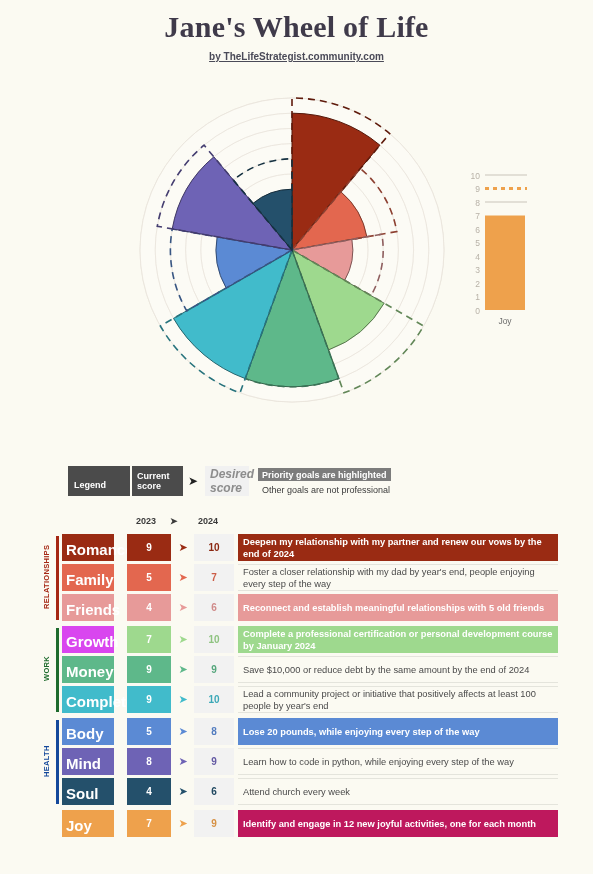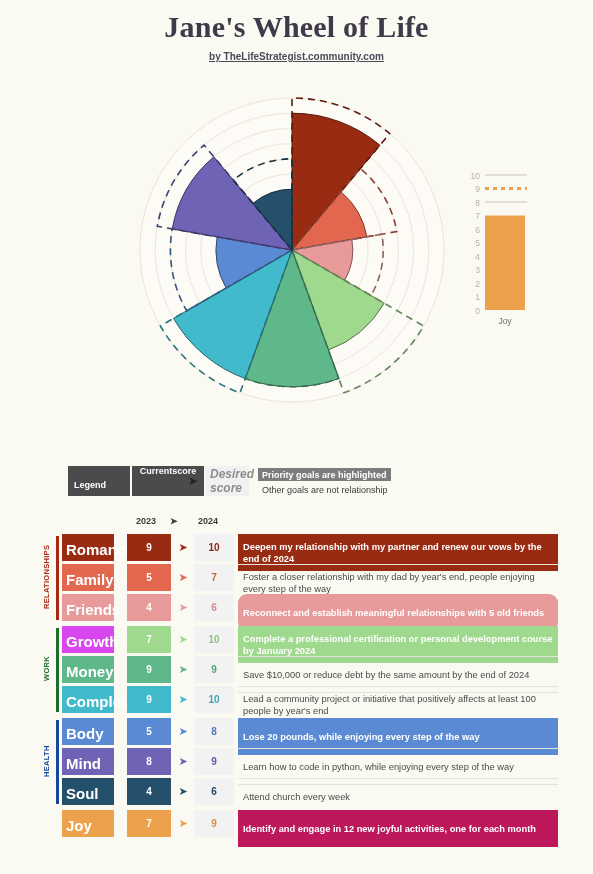--- a/index.html
+++ b/index.html
@@ -27,21 +27,21 @@
   #wheel-svg{ display:block; }
   
   #joy-chart{ position:absolute; left:455px; top:165px; width:110px; height:170px; }
   #joy-svg{ display:block; }
   
   #legend{ position:absolute; left:68px; top:466px; width:330px; height:36px; }
   .lg-box{ position:absolute; box-sizing:border-box; display:flex; align-items:center; }
   .lg-dark{ background:#4b4b4b; color:#ffffff; font-size:9px; font-weight:bold; }
   .lg-light{ background:#f1f1f1; color:#8d8d8d; font-size:12px; font-weight:bold;font-style:italic; }
   #lg-legend{ left:0; top:0; width:62px; height:30px; padding:0 6px; align-items:flex-end; padding-bottom:6px;}
-  #lg-current{ left:64px; top:0; width:72px; height:30px; padding:0 5px; justify-content:center; align-items:flex-start;}
+  #lg-current{ left:64px; top:0; width:51px; height:30px; padding:0 5px; flex-direction:column; justify-content:center; align-items:flex-start;}
   #lg-arrow{ left:114px; top:0; width:22px; height:30px; justify-content:center; color:#222; font-size:12px;}
   #lg-desired{ left:137px; top:0; width:44px; height:30px; padding:0 5px; flex-direction:column; justify-content:center; align-items:flex-start;}
   #lg-pri{ left:190px; top:2px; height:13px; background:#7c7c7c; color:#fff; font-size:9px; font-weight:bold; padding:0 4px;}
   #lg-oth{ left:190px; top:17px; height:13px; color:#3b3b3b; font-size:9px; padding:0 4px;}
   
   #table{ position:absolute; left:38px; top:516px; width:530px; }
   #thead{ position:relative; height:18px;text-align:right; }
   #thead span{ position:absolute; font-size:9px; font-weight:bold; color:#3b3b3b; }
   #th-2023{ left:98px; }
   #th-arrow{ left:132px; font-size:11px; }
@@ -69,21 +69,21 @@
   .cell-arw{
     position:absolute; left:135px; top:0; width:20px; height:27px;
     display:flex; align-items:center; justify-content:center; font-size:11px;
   }
   .cell-des{
     position:absolute; left:156px; top:0; width:40px; height:27px;
     background:#f2f2f2; font-size:10px; font-weight:bold;
     display:flex; align-items:center; justify-content:center;
   }
   .cell-goal{
-    position:absolute; left:200px; top:0; width:320px; height:37px;
+    position:absolute; left:200px; top:0; width:320px; height:27px;
     font-size:9.3px; line-height:12px; display:flex; align-items:center;
     padding:0 5px; box-sizing:border-box;
   }
   .goal-pri{ color:#ffffff; font-weight:bold; }
   .goal-oth{ color:#4a4a4a; background:transparent; border-top:1px solid #e4e4dc; border-bottom:1px solid #e4e4dc;}
 </style>
 </head>
 <body>
 
 <div id="header">
@@ -165,21 +165,21 @@
     <span>score</span>
   </div>
   <div class="lg-box" id="lg-arrow">
     <span>➤</span>
   </div>
   <div class="lg-box lg-light" id="lg-desired">
     <span>Desired</span>
     <span>score</span>
   </div>
   <div class="lg-box" id="lg-pri">Priority goals are highlighted</div>
-  <div class="lg-box" id="lg-oth">Other goals are not relationship</div>
+  <div class="lg-box" id="lg-oth">Other goals are not professional</div>
 </div>
 
 <div id="table">
   <div id="thead">
     <span id="th-2023">2023</span>
     <span id="th-arrow">➤</span>
     <span id="th-2024">2024</span>
     <span id="th-goals">Goals</span>
   </div>
   <div id="tbody">
@@ -199,21 +199,21 @@
             <div class="cell-cur" style="background: rgb(227, 103, 79);">5</div>
             <div class="cell-arw" style="color: rgb(227, 103, 79);">➤</div>
             <div class="cell-des" style="color: rgb(204, 93, 71);">7</div>
             <div class="cell-goal goal-oth">Foster a closer relationship with my dad by year's end, people enjoying every step of the way</div>
           </div>
           <div class="row">
             <div class="cell-name" style="background: rgb(231, 154, 153);">Friends</div>
             <div class="cell-cur" style="background: rgb(231, 154, 153);">4</div>
             <div class="cell-arw" style="color: rgb(231, 154, 153);">➤</div>
             <div class="cell-des" style="color: rgb(208, 139, 138);">6</div>
-            <div class="cell-goal goal-pri" style="background: rgb(231, 154, 153); border-radius: 9px;">Reconnect and establish meaningful relationships with 5 old friends</div>
+            <div class="cell-goal goal-pri" style="background: rgb(231, 154, 153);">Reconnect and establish meaningful relationships with 5 old friends</div>
           </div>
         </div>
       </div>
       <div class="grp" style="height: 90px; margin-bottom: 2px;">
         <div class="grp-label" style="height: 86px; color: rgb(30, 107, 46);">WORK</div>
         <div class="grp-bar" style="height: 84px; background: rgb(30, 107, 46);"></div>
         <div style="position: absolute; left: 0px; top: 0px; width: 530px;">
           <div class="row">
             <div class="cell-name" style="background: #d946ef;">Growth</div>
             <div class="cell-cur" style="background: rgb(158, 217, 142);">7</div>

